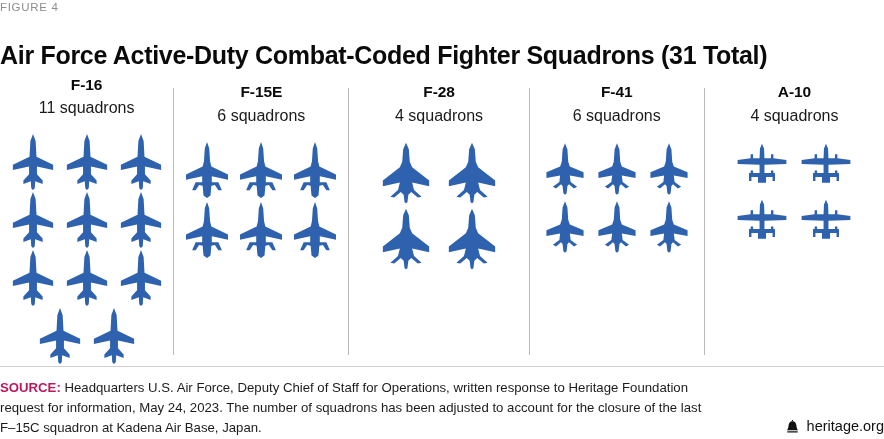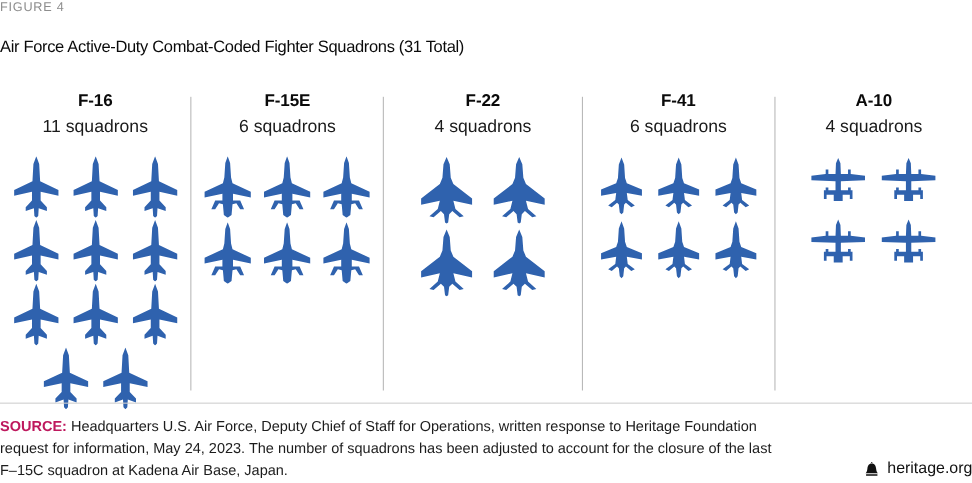--- a/index.html
+++ b/index.html
@@ -24,22 +24,22 @@
     letter-spacing: 0.7px;
     color: #8d8d8d;
     font-weight: 400;
     text-align: right;
   }
 
   #chart-title {
     position: absolute;
     left: 0px;
     top: 24px;
-    font-size: 15px;
-    font-weight: normal;
+    font-size: 25px;
+    font-weight: bold;
     letter-spacing: -0.3px;
     color: #0a0a0a;
     white-space: nowrap;
   }
 
   #columns {
     position: absolute;
     left: 0px;
     top: 84px;
     width: 884px;
@@ -49,21 +49,21 @@
     align-items: stretch;
   }
 
   .column {
     position: relative;
     display: flex;
     flex-direction: column;
     align-items: center;
     box-sizing: border-box;
   }
-  .col-f16  { width: 174px; }
+  .col-f16  { width: 174px; justify-content: center; }
   .col-f15e { width: 175px; }
   .col-f22  { width: 180px; }
   .col-f35  { width: 175px; }
   .col-a10  { width: 180px; }
 
   .divider {
     width: 1px;
     background: #b9b9b9;
     margin-top: 4px;
     margin-bottom: 4px;
@@ -240,21 +240,21 @@
             <path fill="#2f62ae" d="M52 0 L57 14 L59 44 L62 56 L100 74 L100 86 L63 78 L63 92 L78 92 L86 110 L78 110 L70 98 L62 100 L60 122 L52 128 L44 122 L42 100 L34 98 L26 110 L18 110 L26 92 L41 92 L41 78 L4 86 L4 74 L42 56 L45 44 L47 14 Z"></path>
           </svg>
       </div>
     </div>
   </div>
 
   <div class="divider"></div>
 
   <div class="column col-f22">
     <div class="col-head">
-      <span class="col-name">F-22</span>
+      <span class="col-name">F-28</span>
       <span class="col-count">4 squadrons</span>
     </div>
     <div class="icon-grid">
       <div class="icon-row">
         <svg class="plane" viewBox="0 0 110 128">
             <path fill="#2f62ae" d="M55 0 L61 14 L63 40 L68 52 L104 80 L104 92 L68 84 L72 100 L88 114 L80 116 L66 104 L60 110 L58 126 L55 128 L52 126 L50 110 L44 104 L30 116 L22 114 L38 100 L42 84 L6 92 L6 80 L42 52 L47 40 L49 14 Z"></path>
           </svg>
         <svg class="plane" viewBox="0 0 110 128">
             <path fill="#2f62ae" d="M55 0 L61 14 L63 40 L68 52 L104 80 L104 92 L68 84 L72 100 L88 114 L80 116 L66 104 L60 110 L58 126 L55 128 L52 126 L50 110 L44 104 L30 116 L22 114 L38 100 L42 84 L6 92 L6 80 L42 52 L47 40 L49 14 Z"></path>
           </svg>

